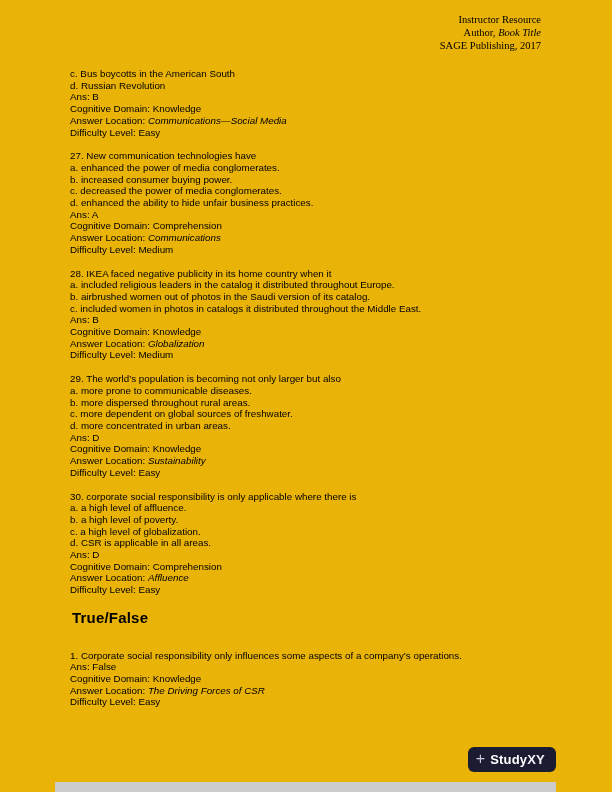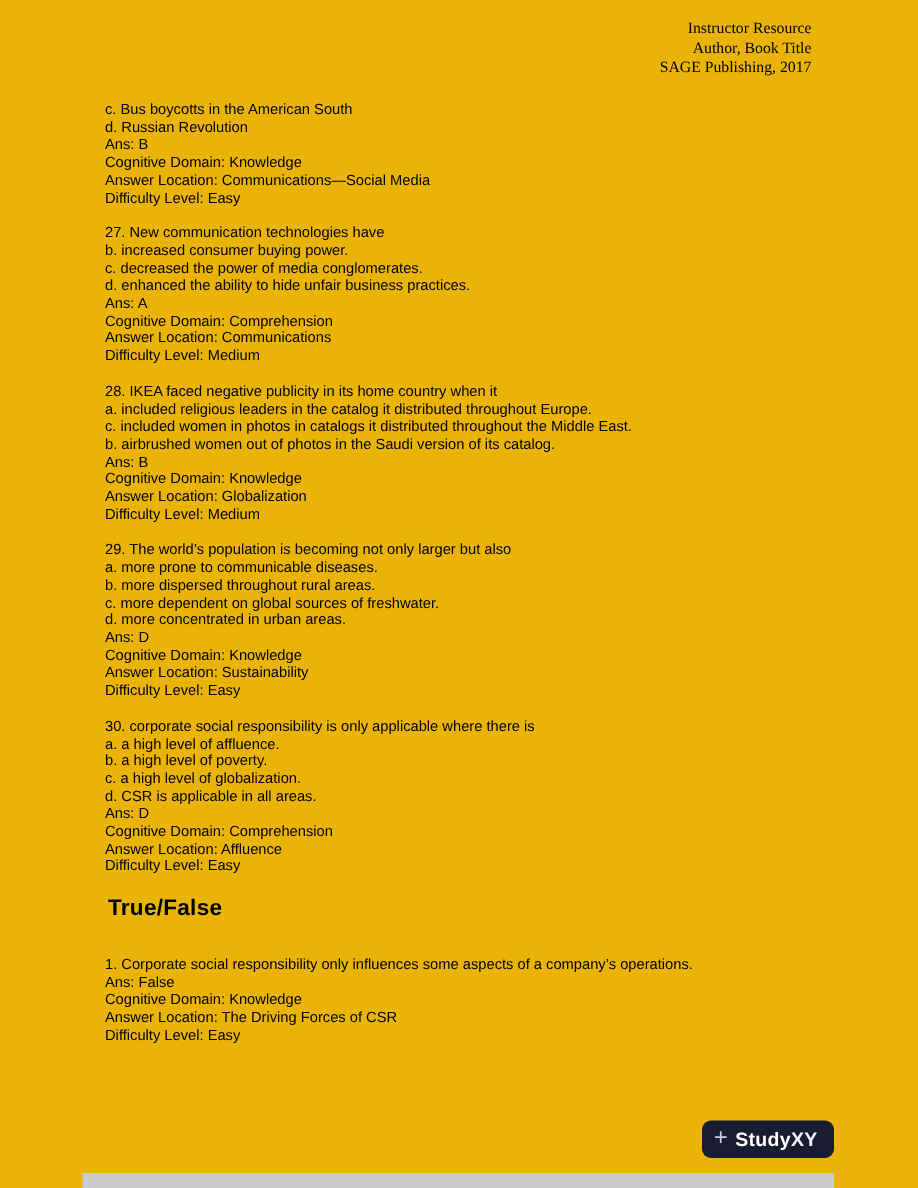--- a/index.html
+++ b/index.html
@@ -27,21 +27,21 @@
     position: absolute;
     top: 68px;
     left: 70px;
     right: 58px;
     font-size: 9.8px;
     line-height: 11.7px;
   }
 
   .block { margin-bottom: 12px; }
   .line { white-space: nowrap; }
-  .italic { }
+  .italic { font-style: italic; }
 
   .tf-heading {
     font-size: 15px;
     font-weight: bold;
     margin: 16px 0 26px 2px;
     letter-spacing: 0.2px;
   }
 
   .footer-logo {
     position: absolute;
@@ -96,34 +96,35 @@
       <div class="line">c. Bus boycotts in the American South</div>
       <div class="line">d. Russian Revolution</div>
       <div class="line">Ans: B</div>
       <div class="line">Cognitive Domain: Knowledge</div>
       <div class="line"><span>Answer Location: </span><span class="italic">Communications—Social Media</span></div>
       <div class="line">Difficulty Level: Easy</div>
     </div>
 
     <div class="block">
       <div class="line">27. New communication technologies have</div>
+      <div class="line">a. enhanced the power of media conglomerates.</div>
       <div class="line">b. increased consumer buying power.</div>
       <div class="line">c. decreased the power of media conglomerates.</div>
       <div class="line">d. enhanced the ability to hide unfair business practices.</div>
       <div class="line">Ans: A</div>
       <div class="line">Cognitive Domain: Comprehension</div>
       <div class="line"><span>Answer Location: </span><span class="italic">Communications</span></div>
       <div class="line">Difficulty Level: Medium</div>
     </div>
 
     <div class="block">
       <div class="line">28. IKEA faced negative publicity in its home country when it</div>
       <div class="line">a. included religious leaders in the catalog it distributed throughout Europe.</div>
+      <div class="line">b. airbrushed women out of photos in the Saudi version of its catalog.</div>
       <div class="line">c. included women in photos in catalogs it distributed throughout the Middle East.</div>
-      <div class="line">b. airbrushed women out of photos in the Saudi version of its catalog.</div>
       <div class="line">Ans: B</div>
       <div class="line">Cognitive Domain: Knowledge</div>
       <div class="line"><span>Answer Location: </span><span class="italic">Globalization</span></div>
       <div class="line">Difficulty Level: Medium</div>
     </div>
 
     <div class="block">
       <div class="line">29. The world’s population is becoming not only larger but also</div>
       <div class="line">a. more prone to communicable diseases.</div>
       <div class="line">b. more dispersed throughout rural areas.</div>

